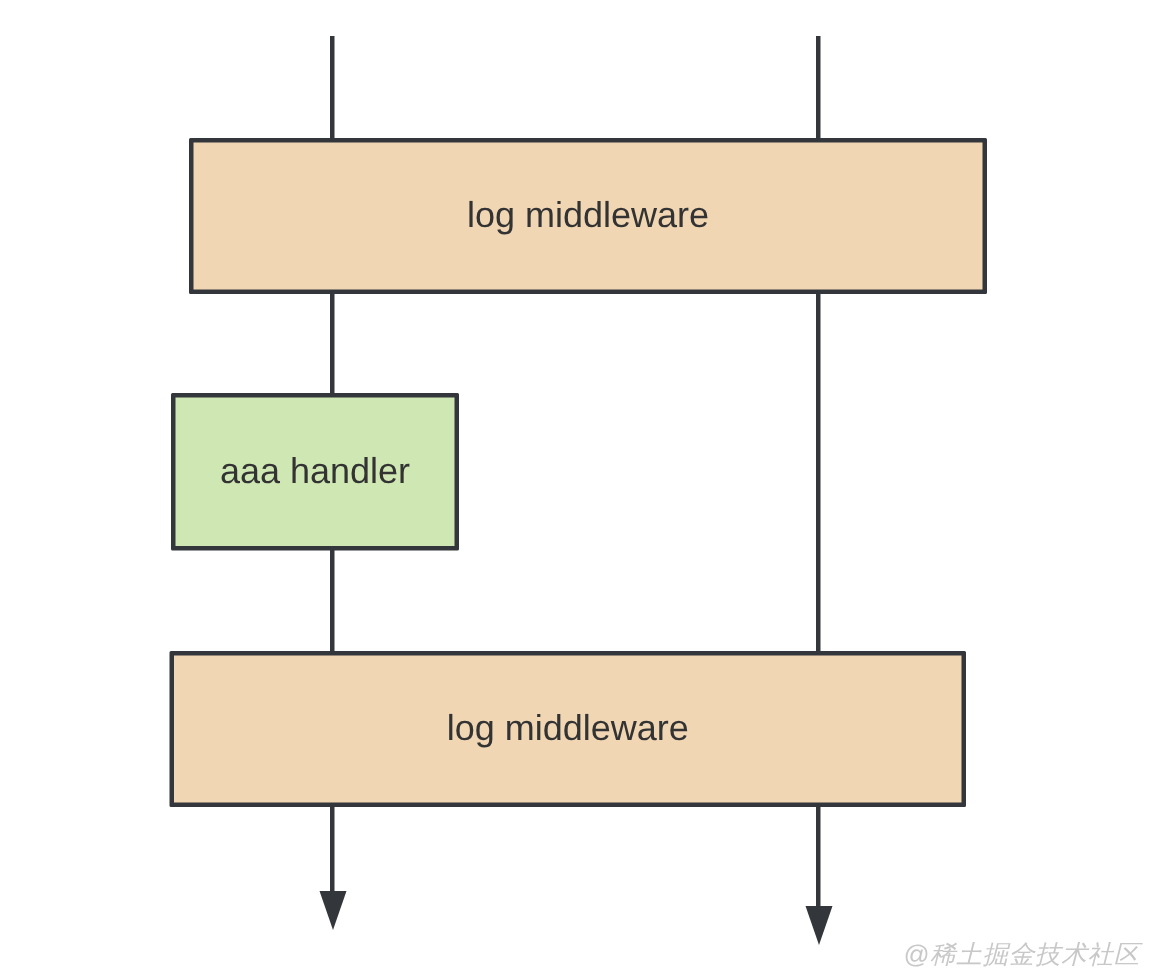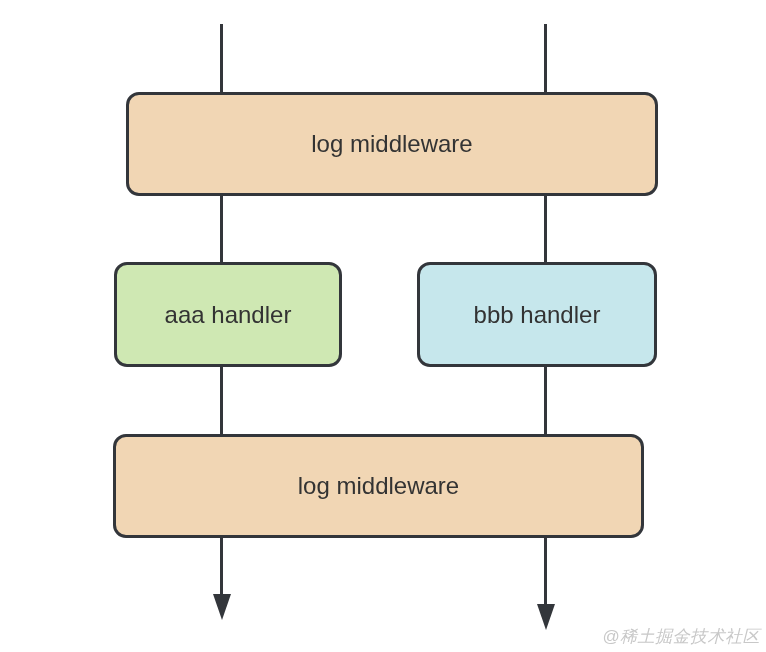--- a/index.html
+++ b/index.html
@@ -41,24 +41,24 @@
   
   .node {
     position: absolute;
     border: 3px solid var(--stroke);
     display: flex;
     align-items: center;
     justify-content: center;
     font-size: 24px;
     color: var(--text);
     z-index: 2;
-    border-radius: 13px;
+    border-radius: 1px;
   }
   .node-mw-top    { left: 126px; top: 92px;  width: 532px; height: 104px; }
-  .node-aaa       { left: 114px; top: 262px; width: 228px; height: 105px; }
+  .node-aaa       { left: 114px; top: 262px; width: 192px; height: 105px; }
   .node-bbb       { left: 417px; top: 262px; width: 240px; height: 105px; }
   .node-mw-bottom { left: 113px; top: 434px; width: 531px; height: 104px; }
   
   .watermark {
     position: absolute;
     right: 6px;
     bottom: 4px;
     font-size: 17px;
     color: var(--watermark);
     z-index: 3;
@@ -78,23 +78,20 @@
   <div class="arrowhead arrowhead-right"></div>
 
   <div class="node node-mw-top" style="background: rgb(241, 214, 180);">
     <span>log middleware</span>
   </div>
 
   <div class="node node-aaa" style="background: rgb(207, 232, 179);">
     <span>aaa handler</span>
   </div>
 
-  <div class="node node-bbb" style="background: rgb(198, 231, 236);">
-    <span>bbb handler</span>
-  </div>
 
   <div class="node node-mw-bottom" style="background: rgb(241, 214, 180);">
     <span>log middleware</span>
   </div>
 
   <div class="watermark">@稀土掘金技术社区</div>
 
 </div>
 
 </body></html>

